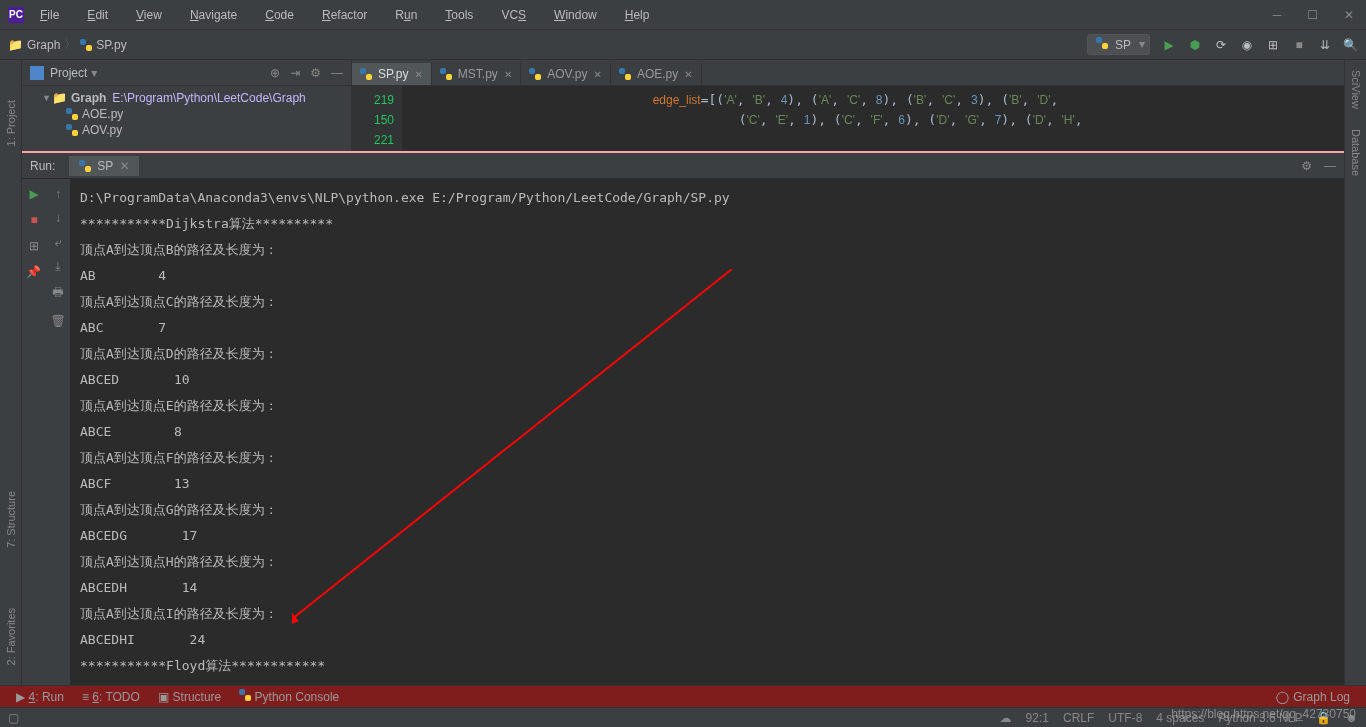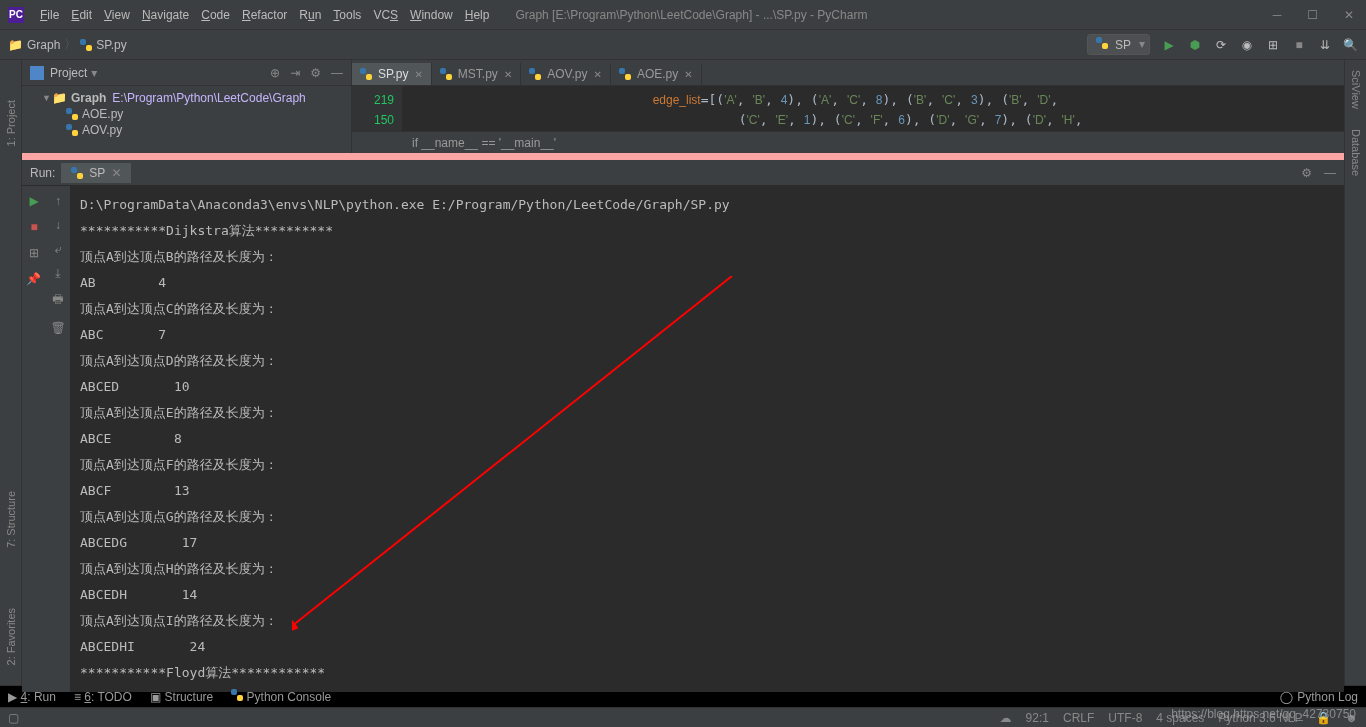--- a/index.html
+++ b/index.html
@@ -1,37 +1,37 @@
 <!DOCTYPE html>
 <html><head>
 <meta charset="utf-8">
 <style>
 *{margin:0;padding:0;box-sizing:border-box;font-family:"Segoe UI",Arial,sans-serif;font-size:12px;user-select:none}
 body{background:#3c3f41;color:#bbb;width:1366px;height:727px;overflow:hidden;position:relative}
 .titlebar{height:30px;background:#3c3f41;display:flex;align-items:center;padding:0 8px;border-bottom:1px solid #323232}
 .logo{width:16px;height:16px;background:#4c1d95;margin-right:10px;font-size:10px;font-weight:bold;color:#fff;display:flex;align-items:center;justify-content:center}
-.menus{display:flex;gap:0}
+.menus{display:flex;gap:16px}
 .menus span{padding:4px 6px;cursor:pointer;color:#bbb}
 .menus span u{text-decoration:underline}
 .title-text{margin-left:20px;color:#888}
 .winctl{margin-left:auto;display:flex;gap:18px;color:#888}
 .winctl span{cursor:pointer;padding:4px}
 .crumb-bar{height:30px;background:#3c3f41;display:flex;align-items:center;padding:0 8px;border-bottom:1px solid #323232}
 .crumb-bar .folder-ico{color:#87939a;margin-right:4px}
 .crumb-bar .sep{margin:0 4px;color:#666}
 .right-tools{margin-left:auto;display:flex;align-items:center;gap:12px}
 .run-select{background:#4c5052;border:1px solid #555;padding:2px 18px 2px 8px;border-radius:3px;position:relative}
 .run-select:after{content:"▾";position:absolute;right:4px;top:2px;color:#888}
 .ico{width:14px;height:14px;display:inline-flex;align-items:center;justify-content:center}
 .body-row{display:flex;height:calc(100% - 30px - 30px - 22px - 20px)}
 .left-gutter{width:22px;background:#3c3f41;border-right:1px solid #323232;display:flex;flex-direction:column;align-items:center;padding-top:40px;gap:60px}
 .vert-text{writing-mode:vertical-rl;transform:rotate(180deg);color:#888;font-size:11px;cursor:pointer}
 .right-gutter{width:22px;background:#3c3f41;border-left:1px solid #323232;display:flex;flex-direction:column;align-items:center;padding-top:10px;gap:20px}
 .main-col{flex:1;display:flex;flex-direction:column}
-.upper{height:100px;display:flex;border-bottom:7px solid #fca5a5}
+.upper{height:100px;display:flex;border-bottom:2px solid #fca5a5}
 .project-pane{width:330px;background:#3c3f41;border-right:1px solid #323232;display:flex;flex-direction:column}
 .proj-head{height:26px;display:flex;align-items:center;padding:0 8px;border-bottom:1px solid #323232}
 .proj-head .proj-ico{width:14px;height:14px;background:#4e86c7;margin-right:6px}
 .proj-head span.lbl{color:#bbb}
 .proj-head .chev{margin-left:4px;color:#888}
 .proj-head .tools{margin-left:auto;display:flex;gap:10px;color:#888}
 .tree{padding:4px 0;overflow:hidden}
 .tree-row{display:flex;align-items:center;padding:1px 0 1px 20px;color:#bbb}
 .tree-row.d1{padding-left:20px}
 .tree-row.d2{padding-left:44px}
@@ -45,29 +45,29 @@
 .tab .close{color:#888;font-size:10px}
 .code-area{flex:1;display:flex;overflow:hidden;position:relative}
 .gutter-num{width:50px;background:#313335;color:#22c55e;text-align:right;padding:4px 8px 0 0;font-family:Consolas,monospace;font-size:13px;line-height:20px}
 .code-lines{flex:1;padding:4px 0 0 8px;font-family:Consolas,monospace;font-size:13px;line-height:20px;color:#a9b7c6;white-space:pre}
 .code-lines .str{color:#6a8759}
 .code-lines .num{color:#6897bb}
 .code-lines .var{color:#cc7832}
 .crumb2{height:22px;background:#3c3f41;border-top:1px solid #323232;display:flex;align-items:center;padding-left:60px;color:#999;font-size:11px}
 .run-pane{flex:1;background:#2b2b2b;display:flex;flex-direction:column}
 .run-head{height:26px;background:#3c3f41;display:flex;align-items:center;padding:0 8px;border-bottom:1px solid #2b2b2b}
-.run-head .lbl{color:#bbb;margin-right:6px}
+.run-head .lbl{color:#bbb;margin-right:14px}
 .run-tab{background:#515658;padding:3px 10px;display:flex;align-items:center;gap:6px}
 .run-tab .close{color:#888}
 .run-head .tools{margin-left:auto;display:flex;gap:12px;color:#888}
 .run-body{flex:1;display:flex;overflow:hidden;position:relative}
 .run-gutter{width:24px;background:#3c3f41;display:flex;flex-direction:column;align-items:center;padding-top:8px;gap:12px;color:#888}
 .run-gutter2{width:24px;background:#3c3f41;display:flex;flex-direction:column;align-items:center;padding-top:8px;gap:10px;color:#888}
 .console{flex:1;padding:6px 10px;font-family:Consolas,"Microsoft YaHei",monospace;font-size:13px;line-height:26px;color:#bbb;white-space:pre;overflow:hidden}
-.btm-bar{height:22px;background:#000000;border-top:1px solid #323232;display:flex;align-items:center;padding:0 8px;color:#999}
+.btm-bar{height:22px;background:#7f1d1d;border-top:1px solid #323232;display:flex;align-items:center;padding:0 16px;color:#999}
 .btm-bar .item{margin-right:18px;cursor:pointer}
 .btm-bar .item u{text-decoration:underline}
 .btm-bar .right{margin-left:auto;display:flex;align-items:center;gap:4px}
 .status-bar{height:20px;background:#3c3f41;border-top:1px solid #323232;display:flex;align-items:center;padding:0 8px;color:#888;font-size:11px}
 .status-bar .right{margin-left:auto;display:flex;gap:14px}
 .arrow-svg{position:absolute;pointer-events:none;z-index:100}
 .watermark{position:absolute;right:10px;bottom:6px;color:#aaa;font-size:12px;opacity:.7;z-index:101}
 .py-ico{display:inline-block;width:12px;height:12px;position:relative}
 .py-ico:before{content:"";position:absolute;width:6px;height:6px;background:#3776ab;border-radius:2px;top:0;left:0}
 .py-ico:after{content:"";position:absolute;width:6px;height:6px;background:#ffd43b;border-radius:2px;bottom:0;right:0}
@@ -84,21 +84,20 @@
     <span><u>V</u>iew</span>
     <span><u>N</u>avigate</span>
     <span><u>C</u>ode</span>
     <span><u>R</u>efactor</span>
     <span>R<u>u</u>n</span>
     <span><u>T</u>ools</span>
     <span>VC<u>S</u></span>
     <span><u>W</u>indow</span>
     <span><u>H</u>elp</span>
   </div>
-  <div class="title-text">Graph [E:\Program\Python\LeetCode\Graph] - ...\SP.py - PyCharm</div>
   <div class="winctl">
     <span>─</span>
     <span>☐</span>
     <span>✕</span>
   </div>
 </div>
 
 <div class="crumb-bar">
   <span class="folder-ico">📁</span>
   <span>Graph</span>
@@ -187,23 +186,20 @@
         </div>
         <div class="code-area">
           <div class="gutter-num">
               <div>219</div>
               <div>150</div>
               <div>221</div>
             </div>
           <div class="code-lines">                               <span class="var">edge_list</span>=[(<span class="str">'A'</span>, <span class="str">'B'</span>, <span class="num">4</span>), (<span class="str">'A'</span>, <span class="str">'C'</span>, <span class="num">8</span>), (<span class="str">'B'</span>, <span class="str">'C'</span>, <span class="num">3</span>), (<span class="str">'B'</span>, <span class="str">'D'</span>,
                                           (<span class="str">'C'</span>, <span class="str">'E'</span>, <span class="num">1</span>), (<span class="str">'C'</span>, <span class="str">'F'</span>, <span class="num">6</span>), (<span class="str">'D'</span>, <span class="str">'G'</span>, <span class="num">7</span>), (<span class="str">'D'</span>, <span class="str">'H'</span>,</div>
         </div>
-        <div class="crumb2">
-            <span>if __name__ == '__main__'</span>
-          </div>
       </div>
     </div>
 
     <div class="run-pane">
       <div class="run-head">
         <span class="lbl">Run:</span>
         <div class="run-tab">
           <span class="py-ico"></span>
           <span>SP</span>
           <span class="close">✕</span>
@@ -264,21 +260,21 @@
     <span class="vert-text" style="transform:rotate(0deg)">SciView</span>
     <span class="vert-text" style="transform:rotate(0deg)">Database</span>
   </div>
 </div>
 
 <div class="btm-bar">
   <span class="item">▶ <u>4</u>: Run</span>
   <span class="item">≡ <u>6</u>: TODO</span>
   <span class="item">▣ Structure</span>
   <span class="item"><span class="py-ico"></span> Python Console</span>
-  <div class="right">◯ <span>Python Log</span></div>
+  <div class="right">◯ <span>Graph Log</span></div>
 </div>
 
 <div class="status-bar">
   <span>▢</span>
   <div class="right">
     <span>☁</span>
     <span>92:1</span>
     <span>CRLF</span>
     <span>UTF-8</span>
     <span>4 spaces</span>

